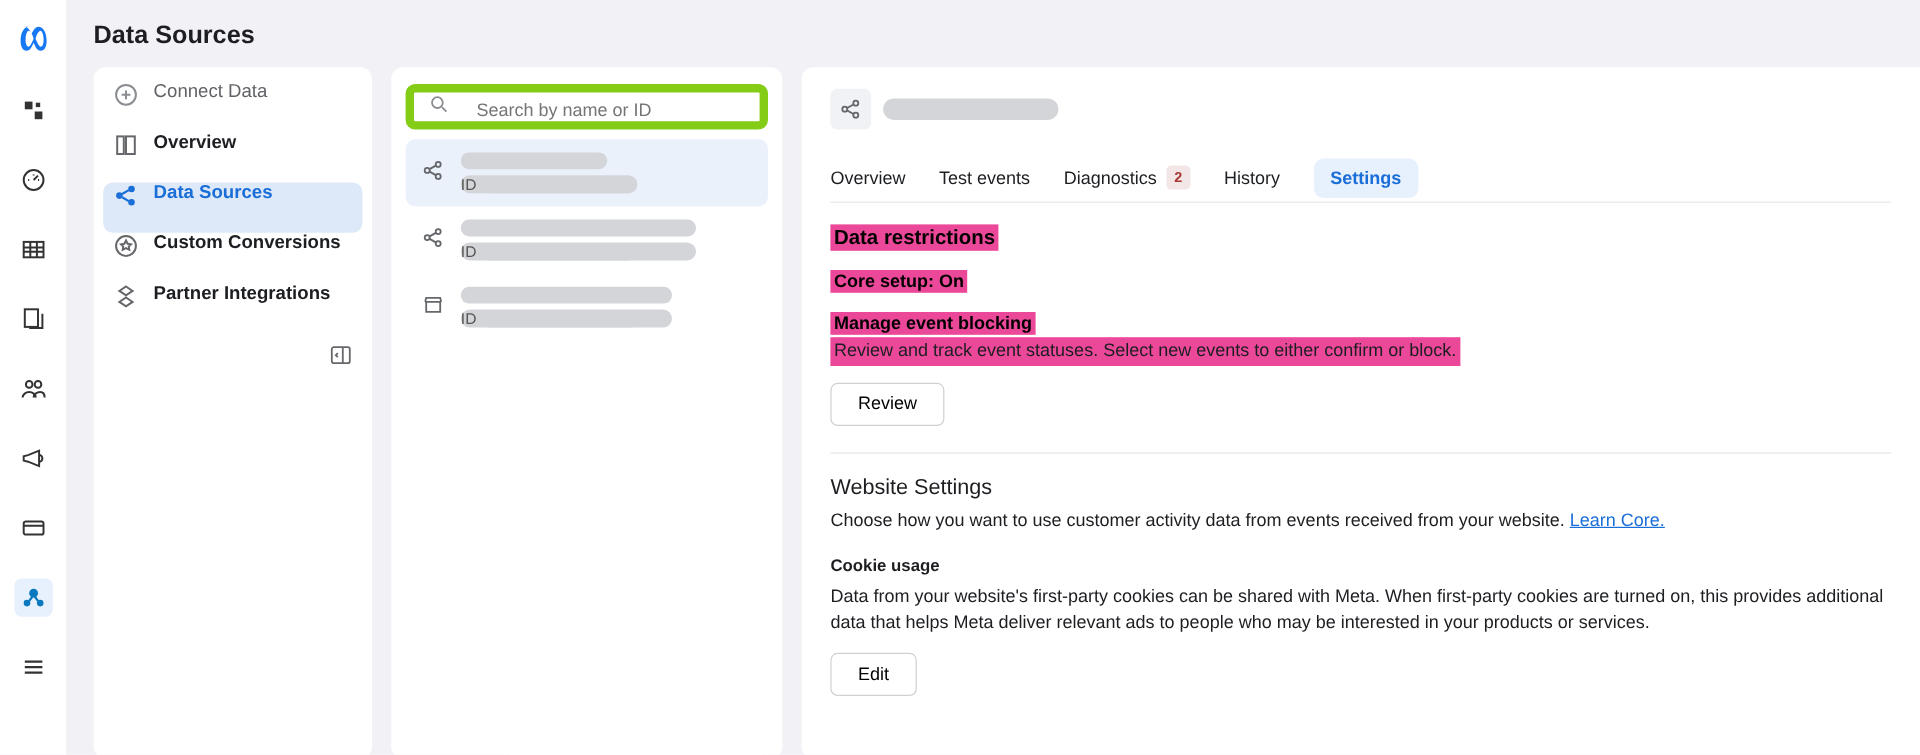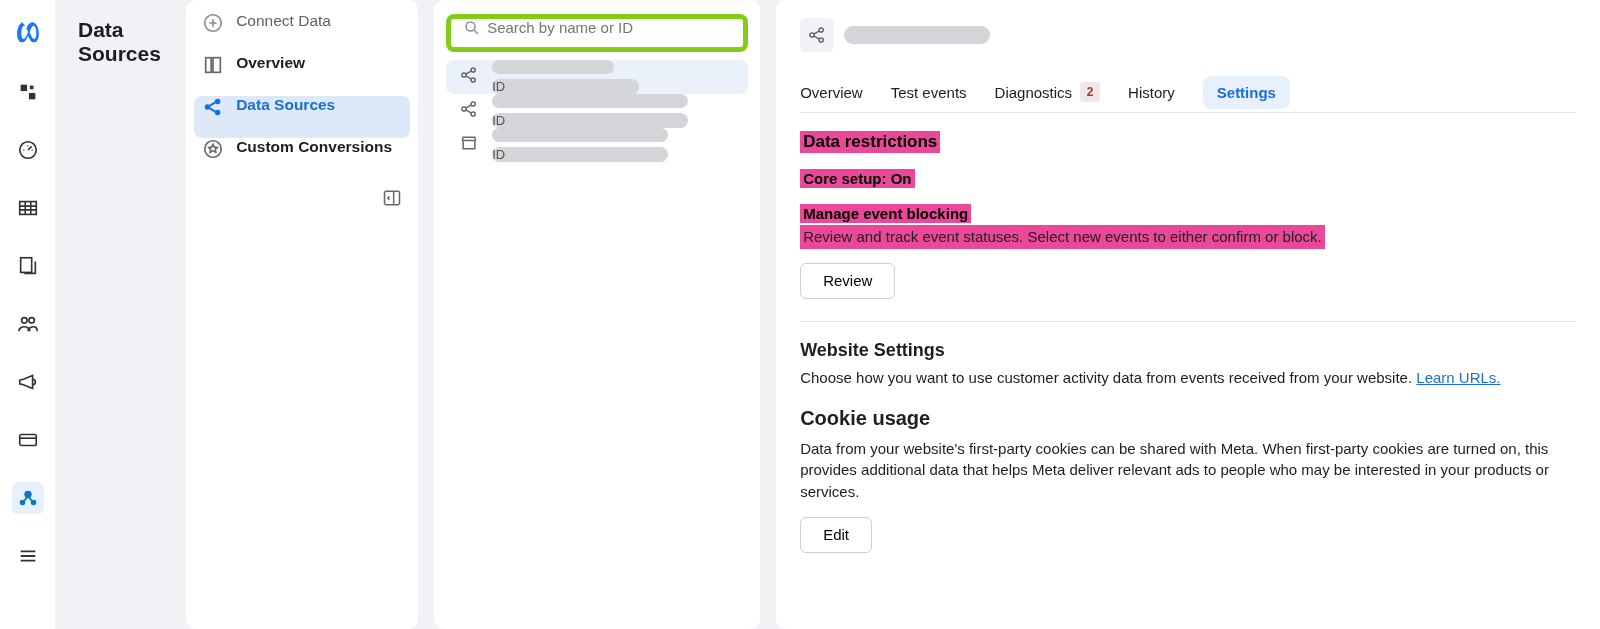--- a/index.html
+++ b/index.html
@@ -4,37 +4,37 @@
 <style>
 *{box-sizing:border-box;margin:0;padding:0;font-family:-apple-system,BlinkMacSystemFont,"Segoe UI",Helvetica,Arial,sans-serif}
 body{width:1600px;height:629px;background:#f2f1f5;overflow:hidden;color:#1c1e21}
 .app{display:flex;height:100%}
 .rail{width:56px;background:#fff;border-right:1px solid #f2f1f5;display:flex;flex-direction:column;align-items:center;padding-top:18px;gap:26px}
 .rail-item{width:32px;height:32px;display:flex;align-items:center;justify-content:center;border-radius:6px;color:#333}
 .rail-item svg{width:22px;height:22px}
 .rail-item.active{background:#e7f0fd;color:#0a78be}
 .logo{color:#1877f2}
 .logo svg{width:30px;height:30px}
-.main{flex:1;display:flex;flex-direction:row}
+.main{flex:1;display:flex;flex-direction:column}
 .page-title{font-size:21px;font-weight:700;padding:18px 0 14px 22px}
 .cols{display:flex;gap:16px;padding-left:22px}
 .panel{background:#fff;border-radius:10px}
 .nav-panel{width:232px;padding:12px 8px}
 .nav-item{display:flex;align-items:flex-start;gap:12px;height:42px;padding:0 8px;border-radius:8px;font-size:15.5px;font-weight:600;cursor:pointer;color:#1c1e21}
 .nav-item.selected{background:#dde8f8;color:#1a6ed8}
 .nav-icon{width:22px;height:22px;flex:none;display:flex;align-items:center;justify-content:center;color:#65676b}
 .nav-item.selected .nav-icon{color:#1a6ed8}
 .nav-item.connect .nav-icon{color:#8a8d91}
 .nav-item.connect span.lbl{font-weight:500;color:#606266}
 .collapse{display:flex;justify-content:flex-end;padding:8px 8px 0 0;color:#65676b}
 .list-panel{width:326px;padding:14px 12px}
-.search{display:flex;align-items:flex-start;gap:6px;height:38px;border:5px solid #84cc16;border-radius:8px;padding:0 12px;color:#8a8d91}
+.search{display:flex;align-items:flex-end;gap:22px;height:38px;border:7px solid #84cc16;border-radius:8px;padding:0 12px;color:#8a8d91}
 .search input{border:none;outline:none;flex:1;font-size:15px;background:transparent}
 .ds-items{margin-top:8px}
-.ds-item{display:flex;gap:10px;padding:0 10px;border-radius:8px;cursor:pointer}
+.ds-item{display:flex;gap:10px;padding:11px 10px;border-radius:8px;cursor:pointer}
 .ds-item.selected{background:#eaf1fb}
 .ds-ico{width:26px;height:26px;flex:none;display:flex;align-items:center;justify-content:center;color:#65676b;margin-top:2px}
 .ds-info{display:flex;flex-direction:column;gap:5px}
 .blur{background:#d4d5d8;border-radius:12px}
 .blur.name{width:122px;height:14px}
 .blur.idline{display:flex;gap:4px;align-items:center}
 .blur.idval{width:130px;height:14px}
 .idlbl{font-size:13px;color:#555}
 .ds-item:nth-child(2) .blur.name{width:196px}
 .ds-item:nth-child(2) .blur.idval{width:130px}
@@ -48,22 +48,22 @@
 .tabs{display:flex;gap:28px;align-items:center;padding:6px 0 0 0}
 .tab{font-size:15px;color:#1c1e21;padding:10px 0;cursor:pointer;display:flex;align-items:center;gap:8px}
 .tab.pill{padding:8px 14px;border-radius:8px}
 .tab.active{background:#e7f0fd;color:#1a6ed8;font-weight:700}
 .badge{min-width:20px;height:20px;border-radius:4px;background:#f3e6e6;color:#a33;font-size:12px;display:flex;align-items:center;justify-content:center;font-weight:600;padding:0 5px}
 .section{padding:18px 0 22px 0;border-bottom:1px solid #e4e6eb}
 .section:last-child{border-bottom:none}
 .hl{background:#ec4899;padding:1px 3px;display:inline-block}
 .h4{font-size:17px;font-weight:700;color:#000}
 .h5{font-size:15px;font-weight:700;color:#000;margin-top:16px}
-.h6{font-size:18px;font-weight:700;margin-bottom:6px}
-.sub{font-size:20px;font-weight:700;margin-top:18px;margin-bottom:6px}
+.h6{font-size:18px;font-weight:400;margin-bottom:6px}
+.sub{font-size:14px;font-weight:700;margin-top:18px;margin-bottom:6px}
 .body{font-size:15px;color:#1c1e21;line-height:1.45}
 .link{color:#1a6ed8;text-decoration:none;cursor:pointer}
 .link.ul{text-decoration:underline}
 .btn{display:inline-flex;align-items:center;justify-content:center;height:36px;padding:0 22px;border:1px solid #ced0d4;border-radius:6px;background:#fff;font-size:15px;font-weight:500;cursor:pointer;margin-top:14px}
 </style>
 </head>
 <body>
 
 <div class="app">
 
@@ -167,20 +167,28 @@
           <span>Data Sources</span>
         </div>
         <div class="nav-item">
           <span class="nav-icon">
             <svg viewBox="0 0 24 24" fill="none" stroke="currentColor" stroke-width="1.8">
                 <circle cx="12" cy="12" r="9"></circle>
                 <path d="M12 7l1.5 3 3 .5-2 2 .5 3-3-1.5L9 15.5l.5-3-2-2 3-.5z"></path>
               </svg>
           </span>
           <span>Custom Conversions</span>
+        </div>
+        <div class="nav-item">
+          <span class="nav-icon">
+            <svg viewBox="0 0 24 24" fill="none" stroke="currentColor" stroke-width="1.8">
+                <path d="M12 3l6 4-6 4-6-4 6-4zM12 13l6 4-6 4-6-4 6-4z"></path>
+              </svg>
+          </span>
+          <span>Partner Integrations</span>
         </div>
         <div class="collapse">
           <svg width="20" height="20" viewBox="0 0 24 24" fill="none" stroke="currentColor" stroke-width="1.8">
               <rect x="3" y="4" width="18" height="16" rx="2"></rect>
               <path d="M14 4v16M9 10l-2 2 2 2"></path>
             </svg>
         </div>
       </div>
 
       <div class="panel list-panel">
@@ -276,21 +284,21 @@
           <div><span class="hl h4">Data restrictions</span></div>
           <div style="margin-top:16px"><span class="hl h5" style="margin-top:0">Core setup: On</span></div>
           <div style="margin-top:16px"><span class="hl h5" style="margin-top:0">Manage event blocking</span></div>
           <div style="margin-top:2px"><span class="hl body">Review and track event statuses. Select new events to either confirm or block.</span></div>
           <button class="btn">Review</button>
         </div>
 
         <div class="section">
           <div class="h6">Website Settings</div>
           <div class="body">
-            <span>Choose how you want to use customer activity data from events received from your website. </span><a class="link ul">Learn URLs.</a>
+            <span>Choose how you want to use customer activity data from events received from your website. </span><a class="link ul">Learn Core.</a>
           </div>
           <div class="sub">Cookie usage</div>
           <div class="body" style="margin-top:8px">Data from your website's first-party cookies can be shared with Meta. When first-party cookies are turned on, this provides additional data that helps Meta deliver relevant ads to people who may be interested in your products or services.</div>
           <button class="btn">Edit</button>
         </div>
       </div>
 
     </div>
   </div>
 </div>

